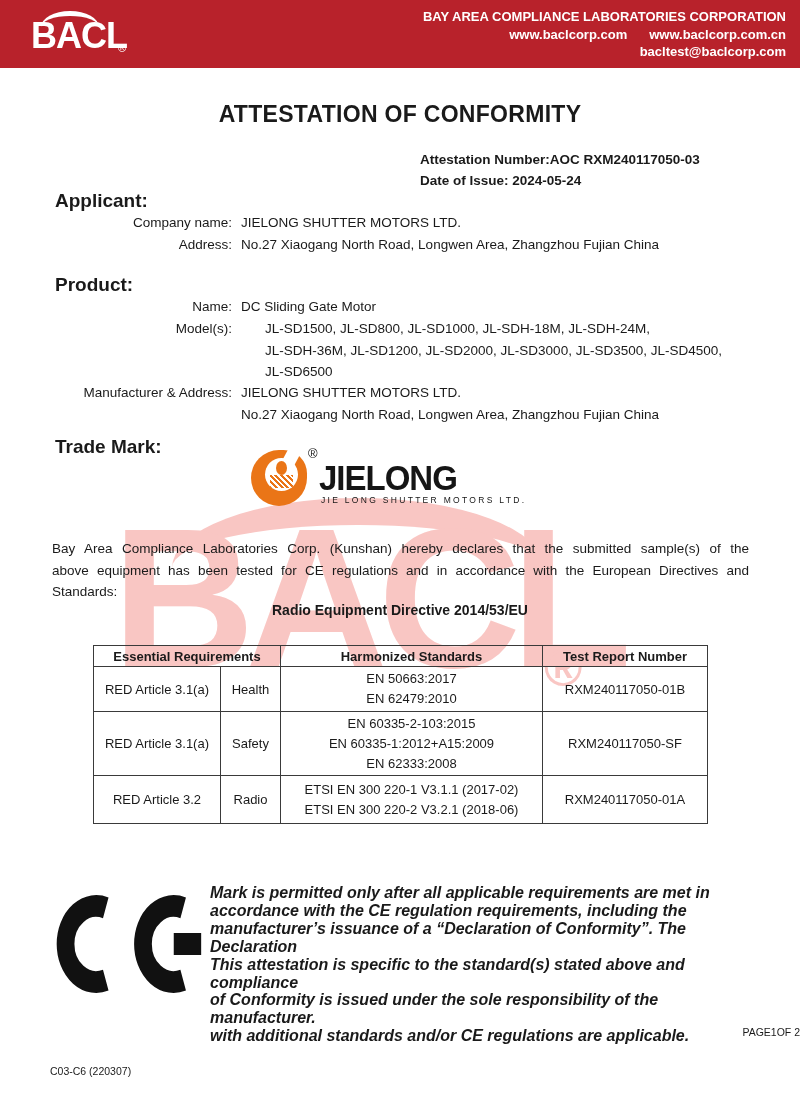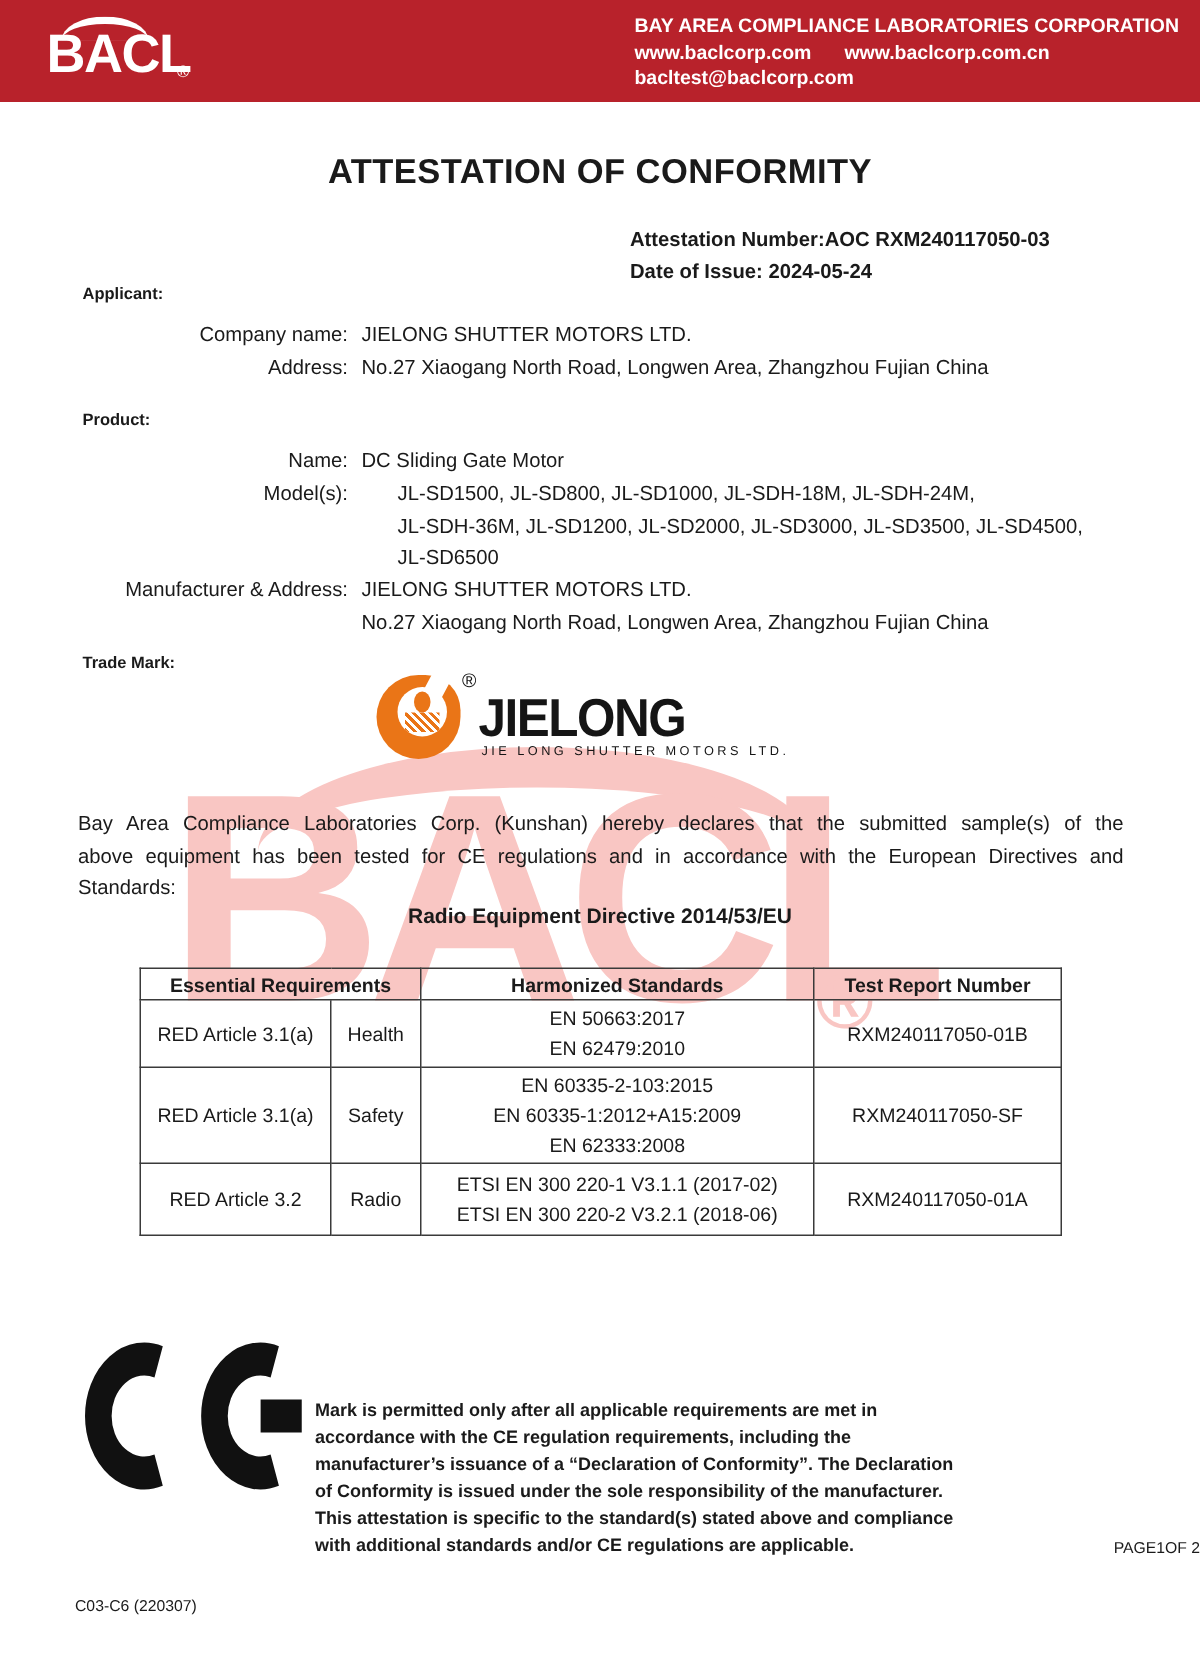--- a/index.html
+++ b/index.html
@@ -30,27 +30,27 @@
   
   .banner { position:absolute; left:0; top:0; width:800px; height:68px; background:#b8222b; z-index:2; }
   .bacl-logo { position:absolute; left:31px; top:9px; color:#ffffff; }
   .bacl-arc {
     position:absolute; left:10px; top:2px; width:58px; height:16px;
     border-top:5px solid #ffffff;
     border-radius:50% 50% 0 0 / 100% 100% 0 0;
   }
   .bacl-text { position:absolute; left:0; top:9px; font-size:36px; font-weight:bold; letter-spacing:-1px; line-height:1; }
   .bacl-reg { position:absolute; left:87px; top:33px; font-size:11px; }
-  .banner-right { position:absolute; right:14px; top:8px; color:#ffffff; font-weight:bold; font-size:13px; line-height:17.5px; }
+  .banner-right { position:absolute; right:14px; top:8px; text-align:right; color:#ffffff; font-weight:bold; font-size:13px; line-height:17.5px; }
   .site-gap { display:inline-block; margin-left:22px; }
   
   .doc-title { position:absolute; left:0; top:101px; width:800px; text-align:center; font-size:23px; font-weight:bold; letter-spacing:0.3px; z-index:1; }
   .att-block { position:absolute; left:420px; top:149px; font-size:13.5px; font-weight:bold; line-height:21px; z-index:1; }
   
-  .sec-head { position:absolute; left:55px; font-size:11px; font-weight:bold; z-index:1; }
+  .sec-head { position:absolute; left:55px; font-size:19px; font-weight:bold; z-index:1; }
   .kv { position:absolute; left:58px; display:flex; font-size:13.5px; line-height:21.5px; z-index:1; }
   .kv .lab { flex:0 0 174px; width:174px; text-align:right; }
   .kv .val { margin-left:9px; max-width:500px; }
   
   .tm-logo { position:absolute; left:251px; top:446px; width:220px; height:64px; z-index:1; }
   .tm-shape { position:absolute; left:0; top:4px; width:56px; height:56px; background:#ea7517; border-radius:50% 42% 50% 50%; }
   .tm-notch { position:absolute; left:36px; top:-4px; width:13px; height:22px; background:#ffffff; transform:rotate(28deg); }
   .tm-inner { position:absolute; left:14px; top:8px; width:33px; height:33px; background:#ffffff; border-radius:50%; overflow:hidden; }
   .tm-dot { position:absolute; left:11px; top:3px; width:11px; height:14px; background:#ea7517; border-radius:50%; }
   .tm-hatch { position:absolute; left:5px; top:17px; width:23px; height:13px;
@@ -70,21 +70,21 @@
   .std-table .c2 { width:60px; }
   .std-table .c3 { width:262px; }
   .std-table .c4 { width:165px; }
   .std-table tr.r1 td { height:45px; }
   .std-table tr.r2 td { height:64px; }
   .std-table tr.r3 td { height:38px; }
   .std-table tr.r4 td { height:48px; }
   .std-line { line-height:20px; }
   
   .ce-mark { position:absolute; left:56px; top:892px; z-index:1; }
-  .ce-note { position:absolute; left:210px; top:932px; width:545px; font-size:12px; font-weight:bold; line-height:17.9px; z-index:1; }
+  .ce-note { position:absolute; left:210px; top:884px; width:545px; font-size:16px; font-weight:bold; font-style:italic; line-height:17.9px; z-index:1; }
   
   .footer-code { position:absolute; left:50px; top:1065px; font-size:10.5px; z-index:1; }
   .footer-page { position:absolute; left:0; top:1026px; width:800px; text-align:right; font-size:10.5px; z-index:1; }
 </style>
 </head>
 <body>
 
 <div class="watermark">
   <div class="wm-arc"></div>
   <div class="wm-text">BACL</div>
@@ -209,19 +209,19 @@
 
 <svg class="ce-mark" width="150" height="104" viewBox="0 0 186 104" preserveAspectRatio="none">
   <path d="M 61.7 15.9 A 38 38 0 1 0 61.7 88.1" fill="none" stroke="#111111" stroke-width="22"></path>
   <path d="M 157.7 15.9 A 38 38 0 1 0 157.7 88.1" fill="none" stroke="#111111" stroke-width="22"></path>
   <path d="M 146 52 L 180 52" fill="none" stroke="#111111" stroke-width="22"></path>
 </svg>
 <div class="ce-note">
   <div>Mark is permitted only after all applicable requirements are met in</div>
   <div>accordance with the CE regulation requirements, including the</div>
   <div>manufacturer’s issuance of a “Declaration of Conformity”. The Declaration</div>
+  <div>This attestation is specific to the standard(s) stated above and compliance</div>
   <div>of Conformity is issued under the sole responsibility of the manufacturer.</div>
-  <div>This attestation is specific to the standard(s) stated above and compliance</div>
   <div>with additional standards and/or CE regulations are applicable.</div>
 </div>
 
 <div class="footer-code">C03-C6 (220307)</div>
 <div class="footer-page">PAGE1OF 2</div>
 
 </body></html>

